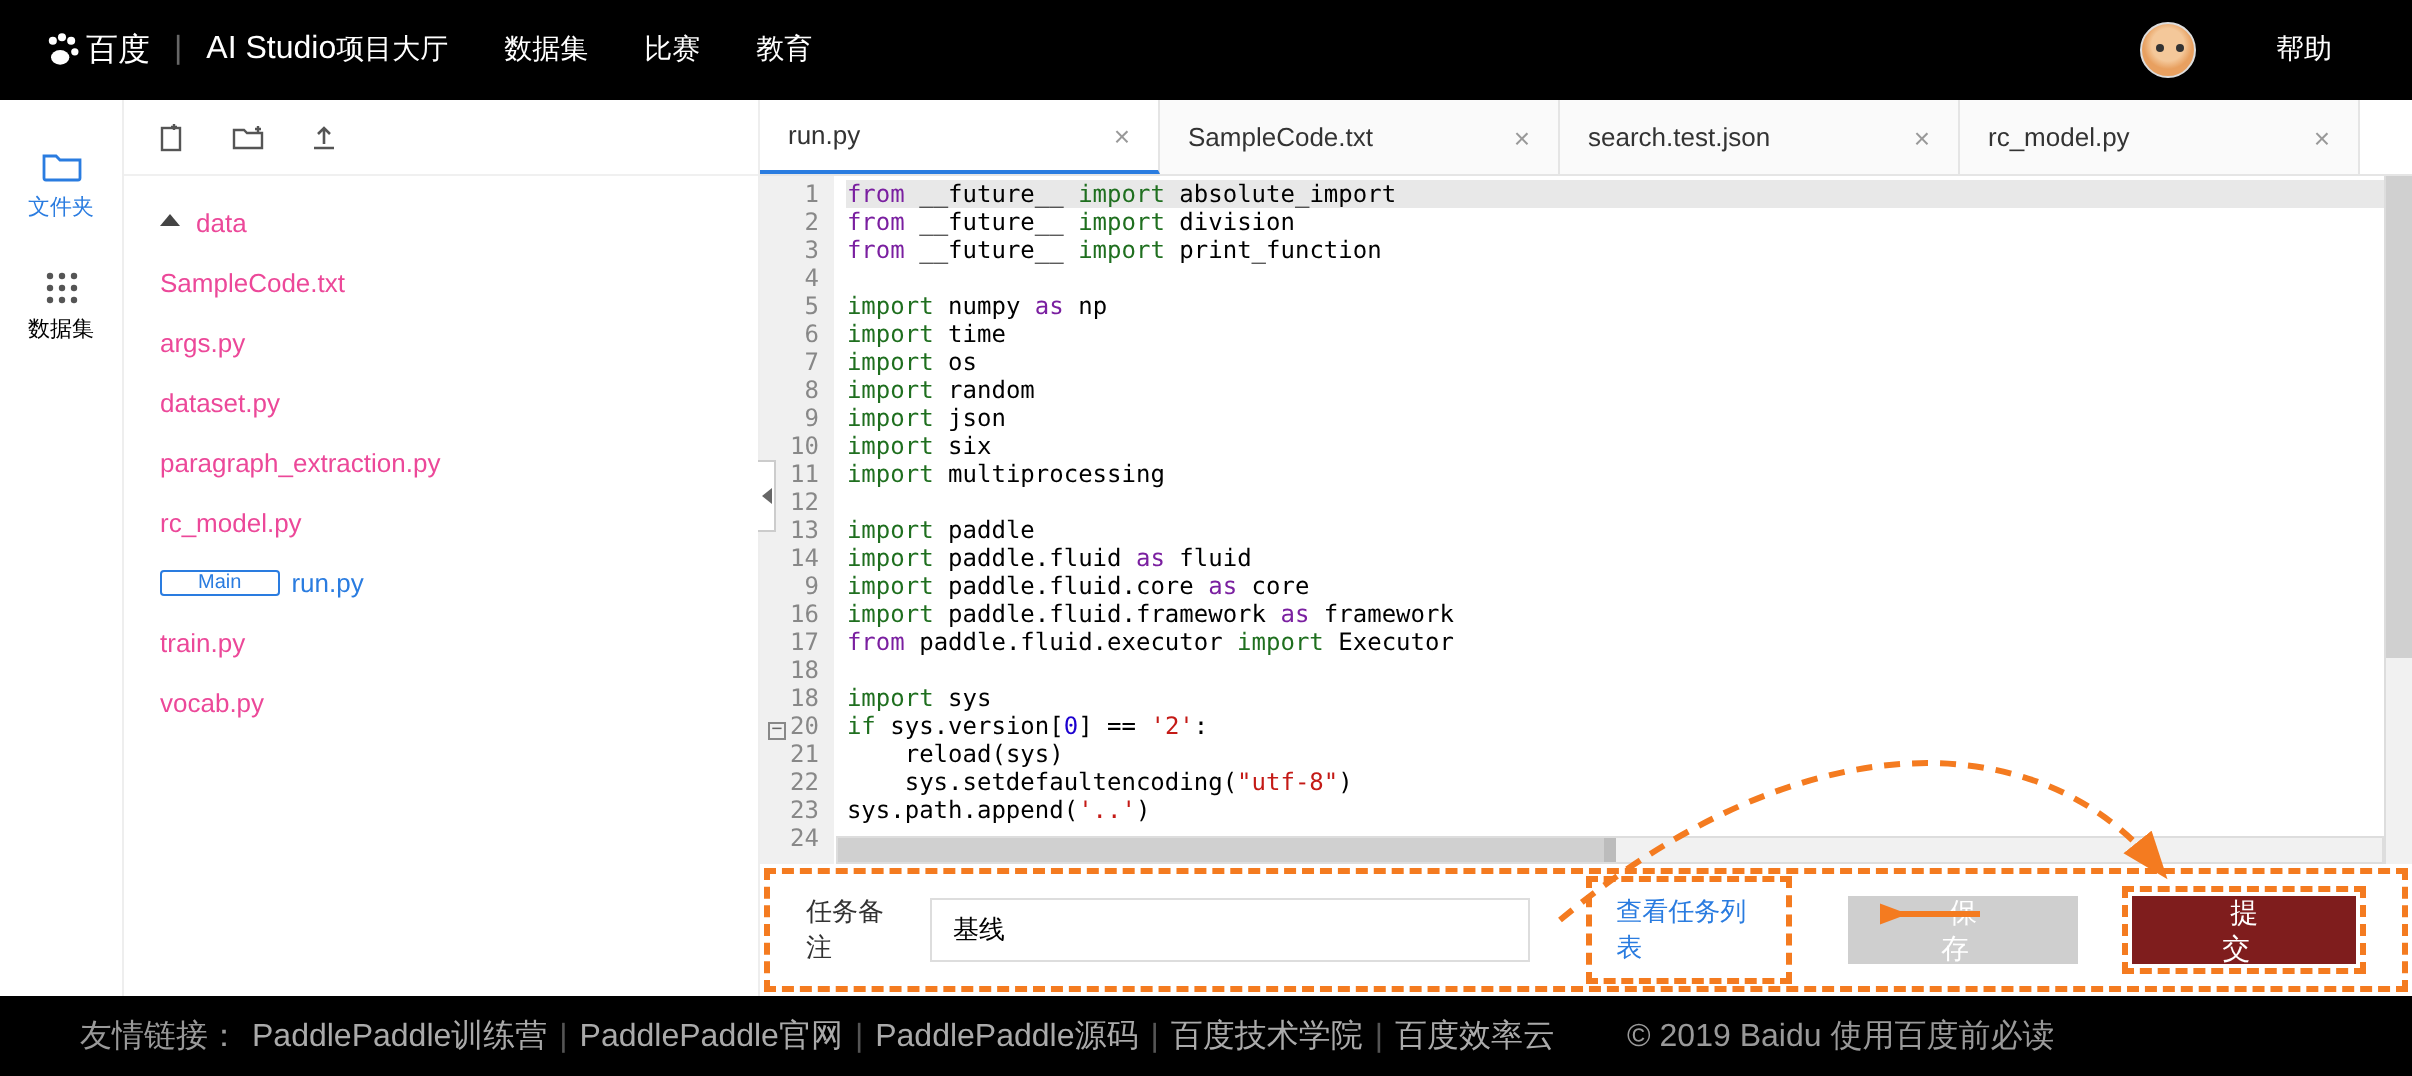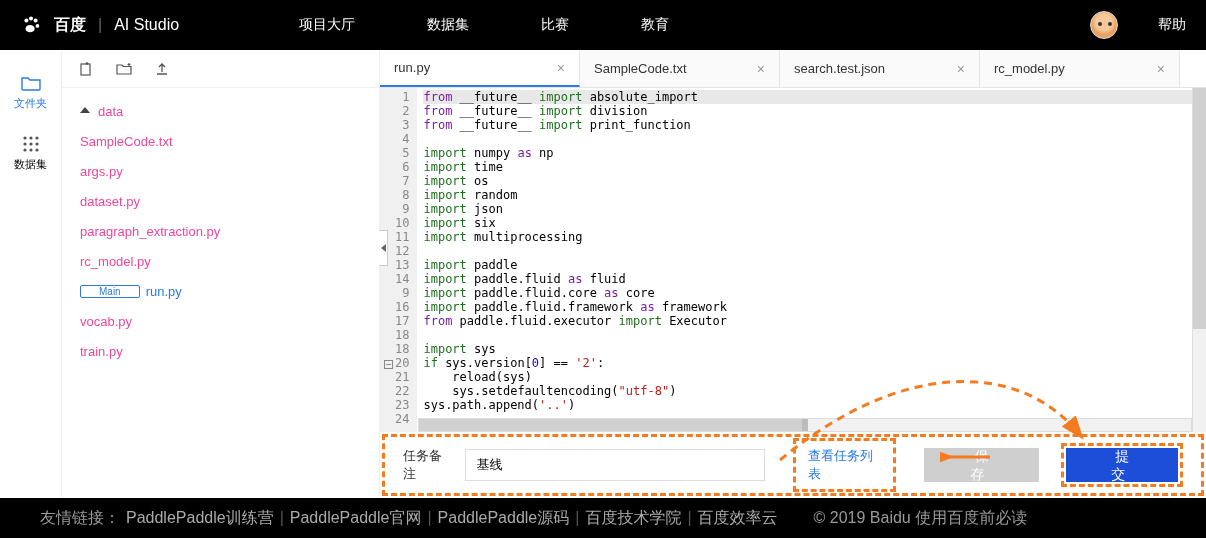--- a/index.html
+++ b/index.html
@@ -1,27 +1,27 @@
 <!DOCTYPE html>
 <html><head>
 <meta charset="utf-8">
 <style>
 * { margin: 0; padding: 0; box-sizing: border-box; }
 body { font-family: "Microsoft YaHei", Arial, sans-serif; font-size: 13px; background: #fff; width: 1206px; height: 538px; overflow: hidden; position: relative; }
 
 .header { background: #000; height: 50px; display: flex; align-items: center; color: #fff; padding: 0 20px; }
 .logo { display: flex; align-items: center; gap: 8px; font-size: 16px; }
-.logo-baidu { font-weight: bold; display: flex; align-items: center; gap: 12px; }
+.logo-baidu { font-weight: normal; display: flex; align-items: center; gap: 1px; }
 .logo-divider { color: #666; margin: 0 4px; }
-.nav { display: flex; gap: 72px; margin-left: 120px; }
+.nav { display: flex; gap: 28px; }
 .nav-item { color: #fff; cursor: pointer; font-size: 14px; }
 .spacer { flex: 1; }
 .avatar { width: 28px; height: 28px; border-radius: 50%; background: radial-gradient(circle at 50% 40%, #f4c89a 40%, #e8a060 60%); margin-right: 40px; border: 1px solid #ddd; position: relative; }
 .avatar::before { content: ""; position: absolute; width: 4px; height: 4px; background: #333; border-radius: 50%; top: 10px; left: 7px; box-shadow: 10px 0 0 #333; }
-.help { color: #fff; cursor: pointer; font-size: 14px; }
+.help { color: #fff; cursor: pointer; font-size: 14px; margin-right: 20px; }
 
 .main { display: flex; height: 448px; }
 
 .left-rail { width: 62px; border-right: 1px solid #eee; display: flex; flex-direction: column; align-items: center; padding-top: 18px; gap: 8px; }
 .rail-item { display: flex; flex-direction: column; align-items: center; gap: 4px; cursor: pointer; padding: 6px 0 10px; width: 100%; }
 .rail-item.active { color: #2a7ce0; }
 .rail-icon { width: 22px; height: 18px; display: flex; align-items: center; justify-content: center; }
 .rail-label { font-size: 11px; }
 
 .file-panel { width: 318px; border-right: 1px solid #eee; display: flex; flex-direction: column; }
@@ -63,21 +63,21 @@
 .editor-vscroll .thumb{ position:absolute; top:0; left:0; width:100%; height:70%; background:#d0d0d0;}
 
 .bottom-bar { height: 62px; display: flex; align-items: center; padding: 0 18px; gap: 14px; border-top: 3px dashed #f47b20; border-left: 3px dashed #f47b20; border-right: 3px dashed #f47b20; border-bottom: 3px dashed #f47b20; margin: 2px; position: relative; }
 .bb-label { font-size: 13px; color: #333; }
 .bb-input { width: 320px; height: 32px; border: 1px solid #ddd; padding: 0 10px; font-size: 13px; }
 .bb-spacer { flex: 1; }
 .link-box { border: 3px dashed #f47b20; padding: 6px 12px; color: #2a7ce0; cursor: pointer; font-size: 13px; position: relative; }
 .btn { height: 34px; padding: 0 28px; border: none; font-size: 14px; cursor: pointer; letter-spacing: 8px; text-indent: 8px; }
 .btn-save { background: #cfcfcf; color: #fff; }
 .btn-submit-wrap { border: 3px dashed #f47b20; padding: 2px; margin-left: 8px; }
-.btn-submit { background: #1d4ed8; color: #fff; }
+.btn-submit { background: #7f1d1d; color: #fff; }
 
 .annotation-arrow { position: absolute; pointer-events: none; z-index: 20; }
 
 .footer { background: #000; height: 40px; display: flex; align-items: center; padding: 0 40px; color: #999; font-size: 16px; gap: 6px; }
 .footer a { color: #aaa; text-decoration: none; }
 .footer .sep { color: #555; margin: 0 6px; }
 </style>
 </head>
 <body>
 
@@ -171,24 +171,24 @@
           <span>paragraph_extraction.py</span>
         </div>
         <div class="tree-item child">
           <span>rc_model.py</span>
         </div>
         <div class="tree-item child selected">
           <span class="badge">Main</span>
           <span>run.py</span>
         </div>
         <div class="tree-item child">
+          <span>train.py</span>
+        </div>
+        <div class="tree-item child">
           <span>vocab.py</span>
-        </div>
-        <div class="tree-item child">
-          <span>train.py</span>
         </div>
       </div>
   </div>
 
   <div class="editor-area">
     <div class="collapse-handle"></div>
     <div class="tabs" id="tabs">
         <div class="tab active">
           <span>run.py</span>
           <span class="close">×</span>

